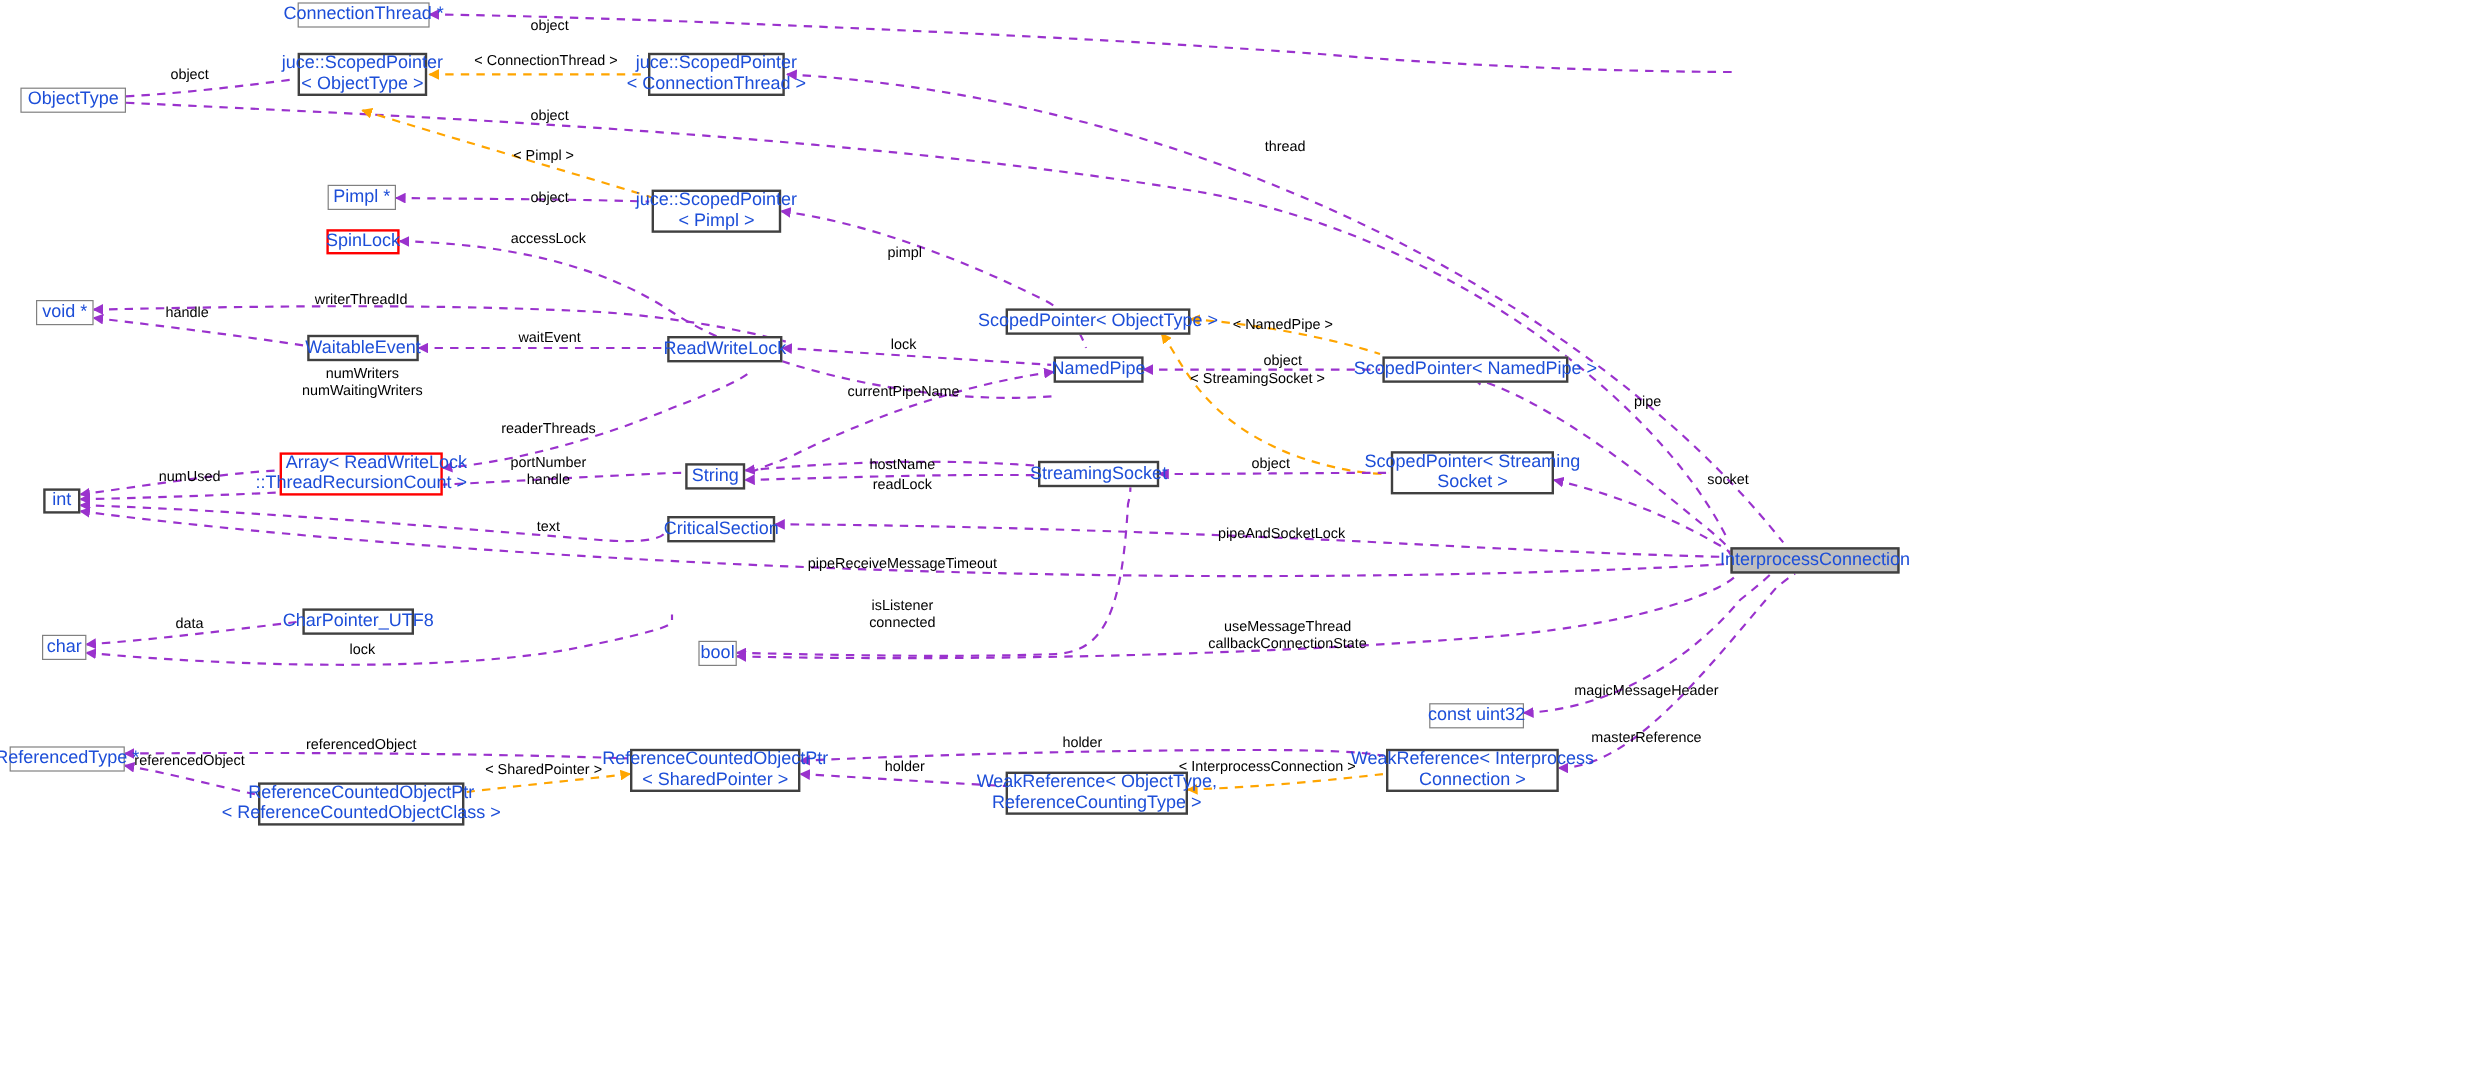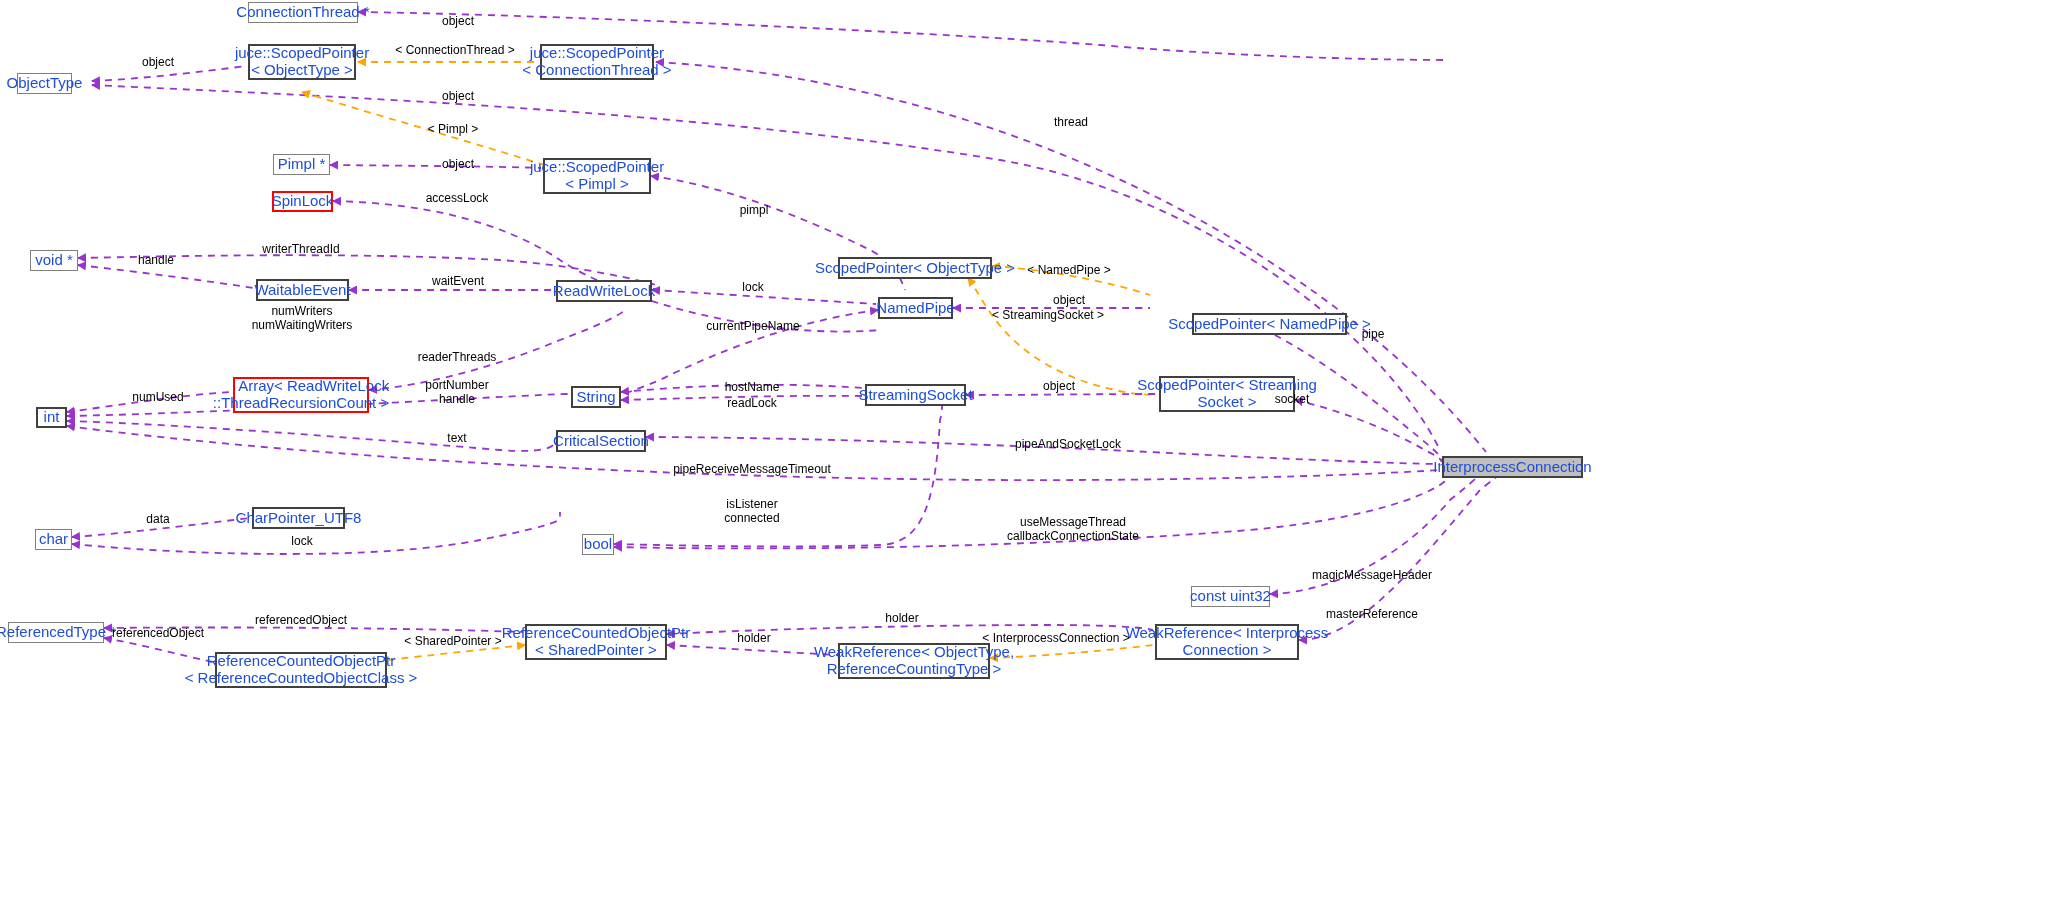--- a/index.html
+++ b/index.html
@@ -115,31 +115,31 @@
         <path d="M 525 645 C 480 650 430 655 389 660" stroke="#ffa500" marker-start="url(#arrow-tmpl-start)" class="edge-path-inherit"></path>
       </g>
   </svg>
 
   <div id="node-layer">
       <div class="node normal" style="left: 248px; top: 2px; width: 110px; height: 21px;">ConnectionThread *</div>
       <div class="node bold" style="left: 248px; top: 44px; width: 108px; height: 36px;">juce::ScopedPointer
 &lt; ObjectType &gt;</div>
       <div class="node bold" style="left: 540px; top: 44px; width: 114px; height: 36px;">juce::ScopedPointer
 &lt; ConnectionThread &gt;</div>
-      <div class="node normal" style="left: 17px; top: 73px; width: 55px; height: 21px;">ObjectType</div>
+      <div class="node normal" style="left: 17px; top: 73px; width: 88px; height: 21px;">ObjectType</div>
       <div class="node normal" style="left: 273px; top: 154px; width: 57px; height: 21px;">Pimpl *</div>
       <div class="node bold" style="left: 543px; top: 158px; width: 108px; height: 36px;">juce::ScopedPointer
 &lt; Pimpl &gt;</div>
       <div class="node red" style="left: 272px; top: 191px; width: 61px; height: 21px;">SpinLock</div>
       <div class="node normal" style="left: 30px; top: 250px; width: 48px; height: 21px;">void *</div>
       <div class="node bold" style="left: 256px; top: 279px; width: 93px; height: 22px;">WaitableEvent</div>
       <div class="node bold" style="left: 556px; top: 280px; width: 96px; height: 22px;">ReadWriteLock</div>
       <div class="node bold" style="left: 838px; top: 257px; width: 154px; height: 22px;">ScopedPointer&lt; ObjectType &gt;</div>
       <div class="node bold" style="left: 878px; top: 297px; width: 75px; height: 22px;">NamedPipe</div>
-      <div class="node bold" style="left: 1152px; top: 313px; width: 155px; height: 22px; margin-left: 40px;">ScopedPointer&lt; NamedPipe &gt;</div>
+      <div class="node bold" style="left: 1152px; top: 297px; width: 155px; height: 22px;">ScopedPointer&lt; NamedPipe &gt;</div>
       <div class="node red" style="left: 233px; top: 377px; width: 136px; height: 36px; text-align: right;">Array&lt; ReadWriteLock
 ::ThreadRecursionCount &gt;</div>
       <div class="node bold" style="left: 571px; top: 386px; width: 50px; height: 22px;">String</div>
       <div class="node bold" style="left: 865px; top: 384px; width: 101px; height: 22px;">StreamingSocket</div>
       <div class="node bold" style="left: 1159px; top: 376px; width: 136px; height: 36px;">ScopedPointer&lt; Streaming
 Socket &gt;</div>
       <div class="node bold" style="left: 36px; top: 407px; width: 31px; height: 21px;">int</div>
       <div class="node bold" style="left: 556px; top: 430px; width: 90px; height: 22px;">CriticalSection</div>
       <div class="node current" style="left: 1442px; top: 456px; width: 141px; height: 22px;">InterprocessConnection</div>
       <div class="node bold" style="left: 252px; top: 507px; width: 93px; height: 22px;">CharPointer_UTF8</div>
@@ -177,21 +177,21 @@
       <div class="edge-label" style="left: 1048px; top: 316px;">&lt; StreamingSocket &gt;</div>
       <div class="edge-label" style="left: 753px; top: 327px;">currentPipeName</div>
       <div class="edge-label" style="left: 1373px; top: 335px;">pipe</div>
       <div class="edge-label" style="left: 457px; top: 358px;">readerThreads</div>
       <div class="edge-label" style="left: 752px; top: 388px;">hostName</div>
       <div class="edge-label" style="left: 1059px; top: 387px;">object</div>
       <div class="edge-label" style="left: 457px; top: 393px;">portNumber
 handle</div>
       <div class="edge-label" style="left: 158px; top: 398px;">numUsed</div>
       <div class="edge-label" style="left: 752px; top: 404px;">readLock</div>
-      <div class="edge-label" style="left: 1292px; top: 400px;">socket</div>
+      <div class="edge-label" style="left: 1440px; top: 400px;">socket</div>
       <div class="edge-label" style="left: 457px; top: 439px;">text</div>
       <div class="edge-label" style="left: 1068px; top: 445px;">pipeAndSocketLock</div>
       <div class="edge-label" style="left: 752px; top: 470px;">pipeReceiveMessageTimeout</div>
       <div class="edge-label" style="left: 752px; top: 512px;">isListener
 connected</div>
       <div class="edge-label" style="left: 158px; top: 520px;">data</div>
       <div class="edge-label" style="left: 1073px; top: 530px;">useMessageThread
 callbackConnectionState</div>
       <div class="edge-label" style="left: 302px; top: 542px;">lock</div>
       <div class="edge-label" style="left: 1372px; top: 576px;">magicMessageHeader</div>

